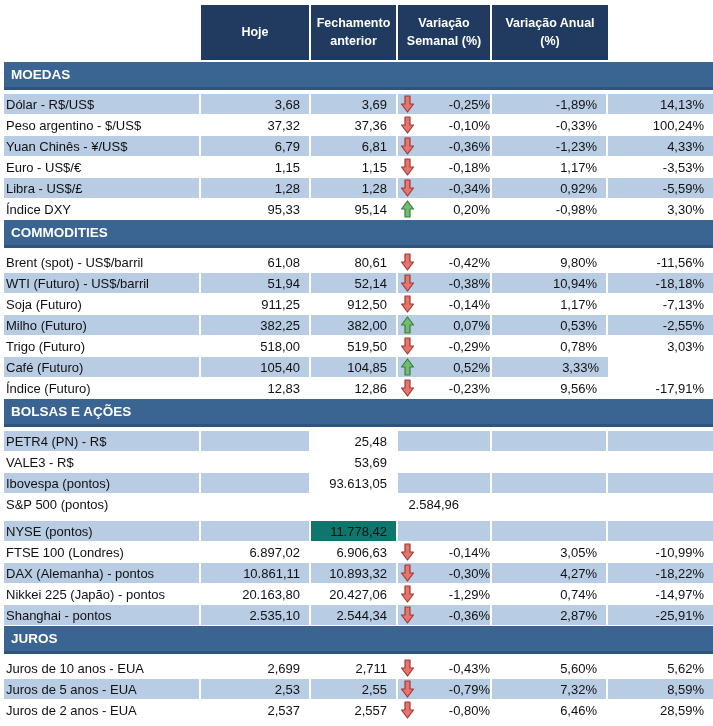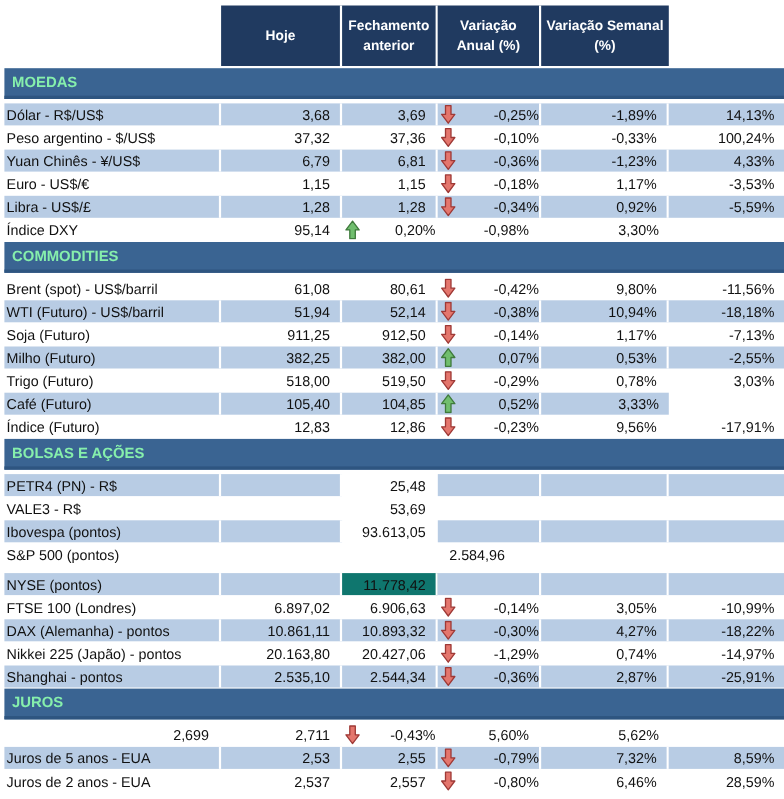--- a/index.html
+++ b/index.html
@@ -23,21 +23,21 @@
     height:55px; box-sizing:border-box;
     display:flex; align-items:center; justify-content:center; text-align:center;
     border-right:2px solid #fff; padding:0 3px;
   }
   .hcell:last-child { border-right:none; }
   .corner { background:transparent; }
 
   
   .band {
     height:25px; line-height:25px;
-    background:var(--section-bg); color:#86efac;
+    background:var(--section-bg); color:#ffffff;
     font-weight:bold; font-size:13.5px;
     padding-left:7px;
     border-bottom:3px solid var(--section-edge);
     margin-bottom:4px;
   }
 
   
   .row { height:20px; margin-bottom:1px; font-size:13px; }
   .cell {
     box-sizing:border-box; border-right:2px solid #fff;
@@ -61,22 +61,22 @@
 </style>
 </head>
 <body style="--header-bg: #203A60; --header-text: #FFFFFF; --section-bg: #3A6492; --section-edge: #2E5580; --row-alt: #B8CCE4;">
 
 <div class="sheet">
 
   <div class="grid-row header-row">
     <div class="corner"></div>
     <div class="hcell">Hoje</div>
     <div class="hcell">Fechamento anterior</div>
+    <div class="hcell">Variação Semanal (%)</div>
     <div class="hcell">Variação Anual (%)</div>
-    <div class="hcell">Variação Semanal (%)</div>
   </div>
 
   <div id="sections">
   <section class="section">
     <div class="band">
       <span class="band-title">MOEDAS</span>
     </div>
     <div class="rows">
   <div class="grid-row row shaded">
     <div class="cell label">Dólar - R$/US$</div>
@@ -153,20 +153,21 @@
                 </svg>
               </span>
       <span class="val">-0,34%</span>
     </div>
     <div class="cell num semanal">0,92%</div>
     <div class="cell num anual">-5,59%</div>
   </div>
 
   <div class="grid-row row">
     <div class="cell label">Índice DXY</div>
+    <div class="cell num hoje">95,33</div>
     <div class="cell num fa">95,14</div>
     <div class="cell num diaria">
       <span class="arrow">
                 <svg width="15" height="18" viewBox="0 0 14 18">
                   <path d="M4.5 17 H9.5 V9 H13 L7 1 L1 9 H4.5 Z" fill="#70BE6E" stroke="#3F7A3C" stroke-width="1.2" stroke-linejoin="round"></path>
                 </svg>
               </span>
       <span class="val">0,20%</span>
     </div>
     <div class="cell num semanal">-0,98%</div>
@@ -423,20 +424,21 @@
   </div>
 </div>
   </section>
 
   <section class="section">
     <div class="band">
       <span class="band-title">JUROS</span>
     </div>
     <div class="rows">
   <div class="grid-row row">
+    <div class="cell label">Juros de 10 anos - EUA</div>
     <div class="cell num hoje">2,699</div>
     <div class="cell num fa">2,711</div>
     <div class="cell num diaria">
       <span class="arrow">
                 <svg width="15" height="18" viewBox="0 0 14 18">
                   <path d="M4.5 1 H9.5 V9 H13 L7 17 L1 9 H4.5 Z" fill="#E4766D" stroke="#9E3936" stroke-width="1.2" stroke-linejoin="round"></path>
                 </svg>
               </span>
       <span class="val">-0,43%</span>
     </div>

